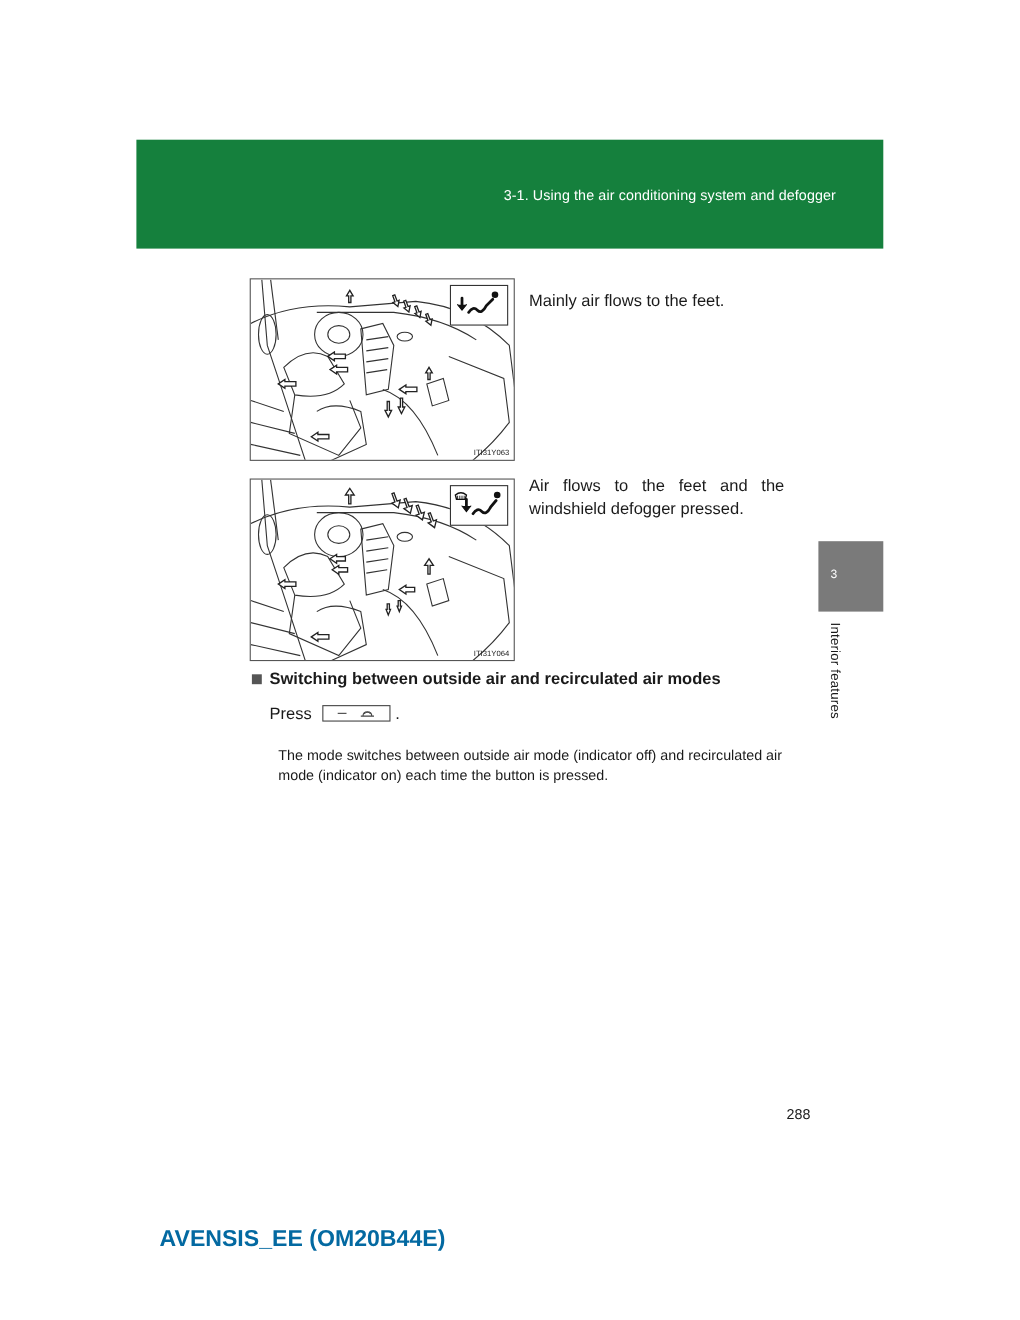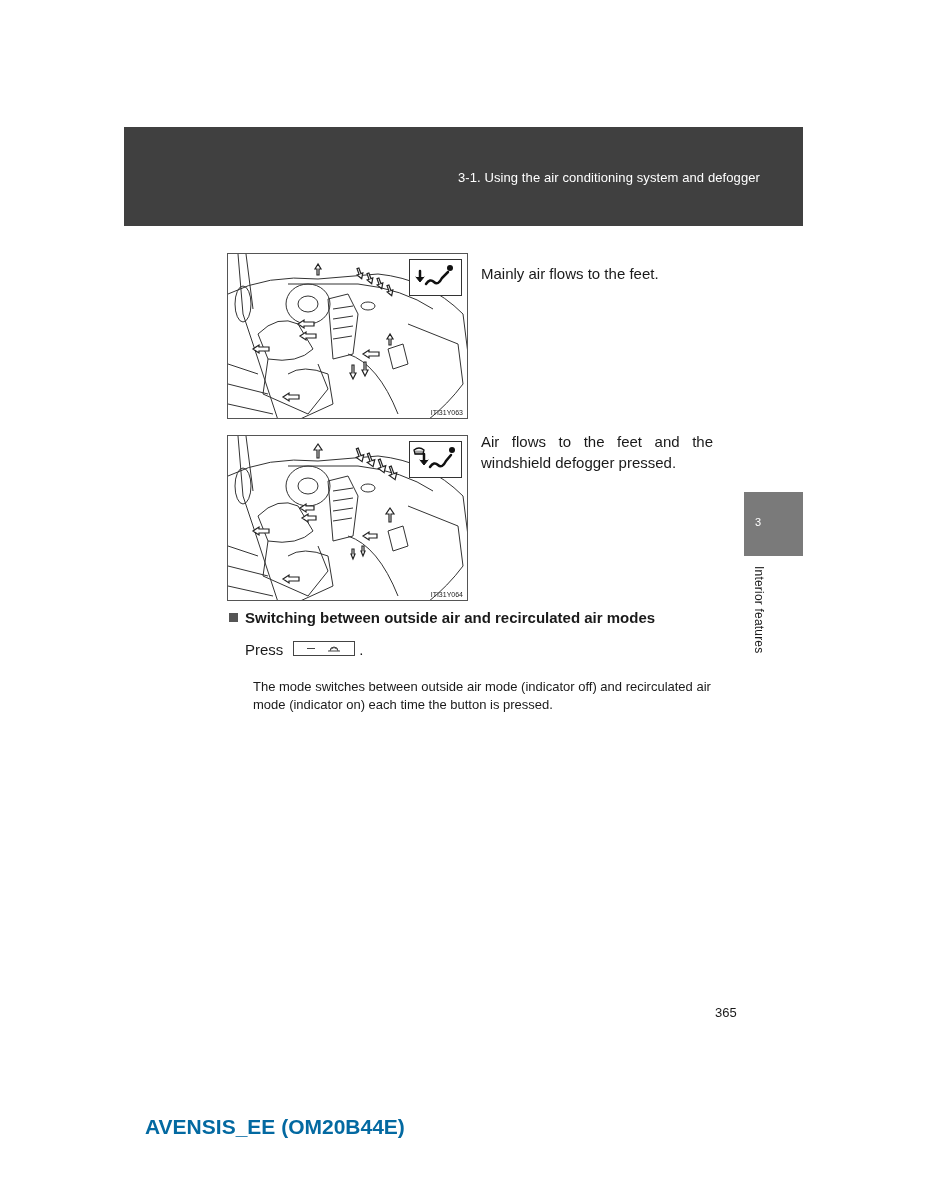--- a/index.html
+++ b/index.html
@@ -1,21 +1,21 @@
 <!DOCTYPE html>
 <html><head>
   <meta charset="utf-8">
   <style>
     * { margin: 0; padding: 0; box-sizing: border-box; }
     html, body { width: 927px; height: 1200px; background: #ffffff; overflow: hidden; }
     body { position: relative; font-family: "Liberation Sans", sans-serif; color: #1a1a1a; }
 
     .header-band {
       position: absolute; left: 124px; top: 127px; width: 679px; height: 99px;
-      background: #404040;
+      background: #15803d;
     }
     .header-title {
       position: absolute; right: 43px; top: 43px;
       font-size: 13px; color: #ffffff; letter-spacing: 0.1px;
     }
 
     .figure {
       position: absolute; left: 227px; width: 241px; height: 166px;
       border: 1px solid #555; background: #fff; overflow: hidden;
     }
@@ -201,14 +201,14 @@
   <span>.</span>
 </div>
 
 <div class="note">The mode switches between outside air mode (indicator off) and recirculated air mode (indicator on) each time the button is pressed.</div>
 
 <div class="side-tab">
   <div class="side-tab-num">3</div>
 </div>
 <div class="side-label">Interior features</div>
 
-<div class="page-number">365</div>
+<div class="page-number">288</div>
 <div class="footer-model">AVENSIS_EE (OM20B44E)</div>
 
 </body></html>

